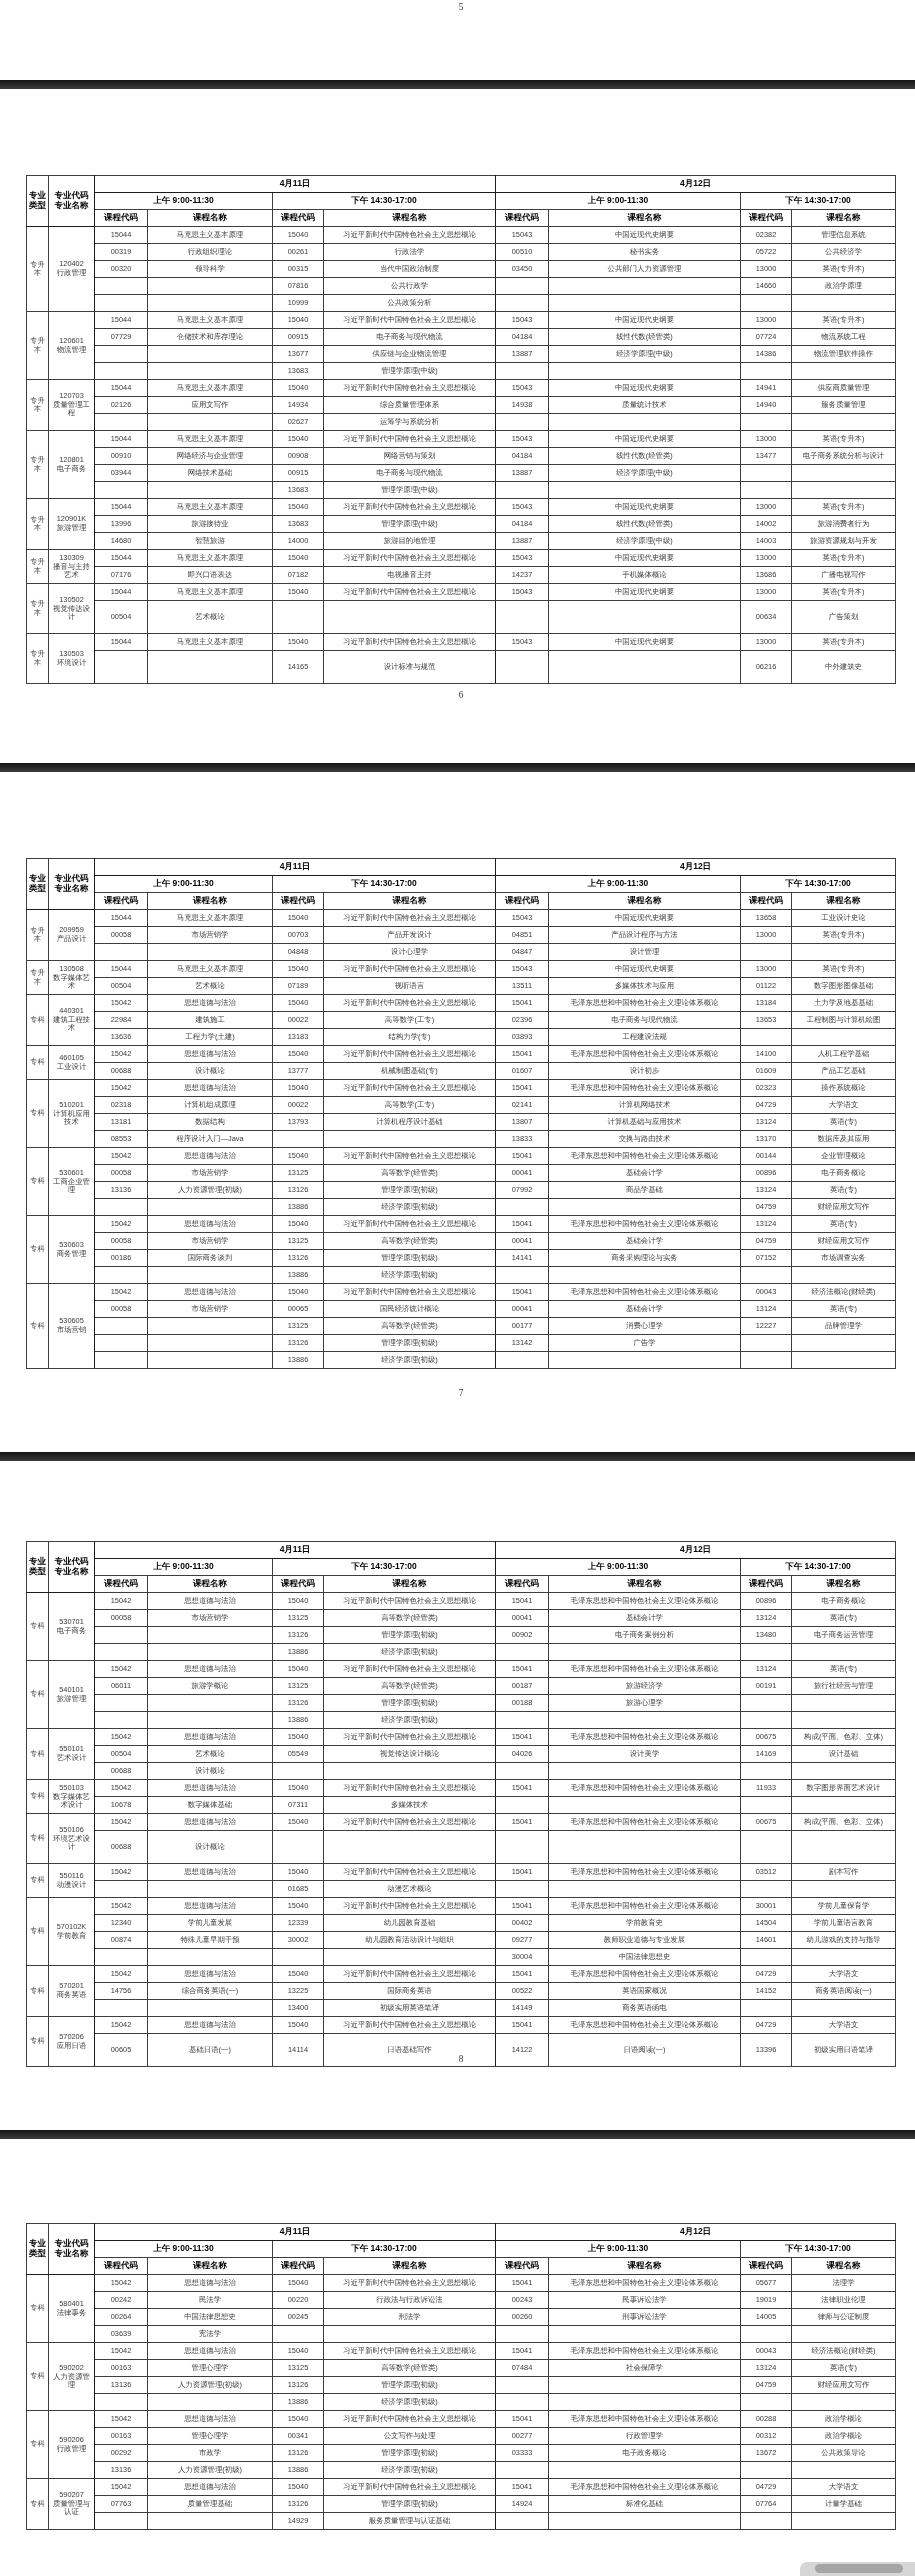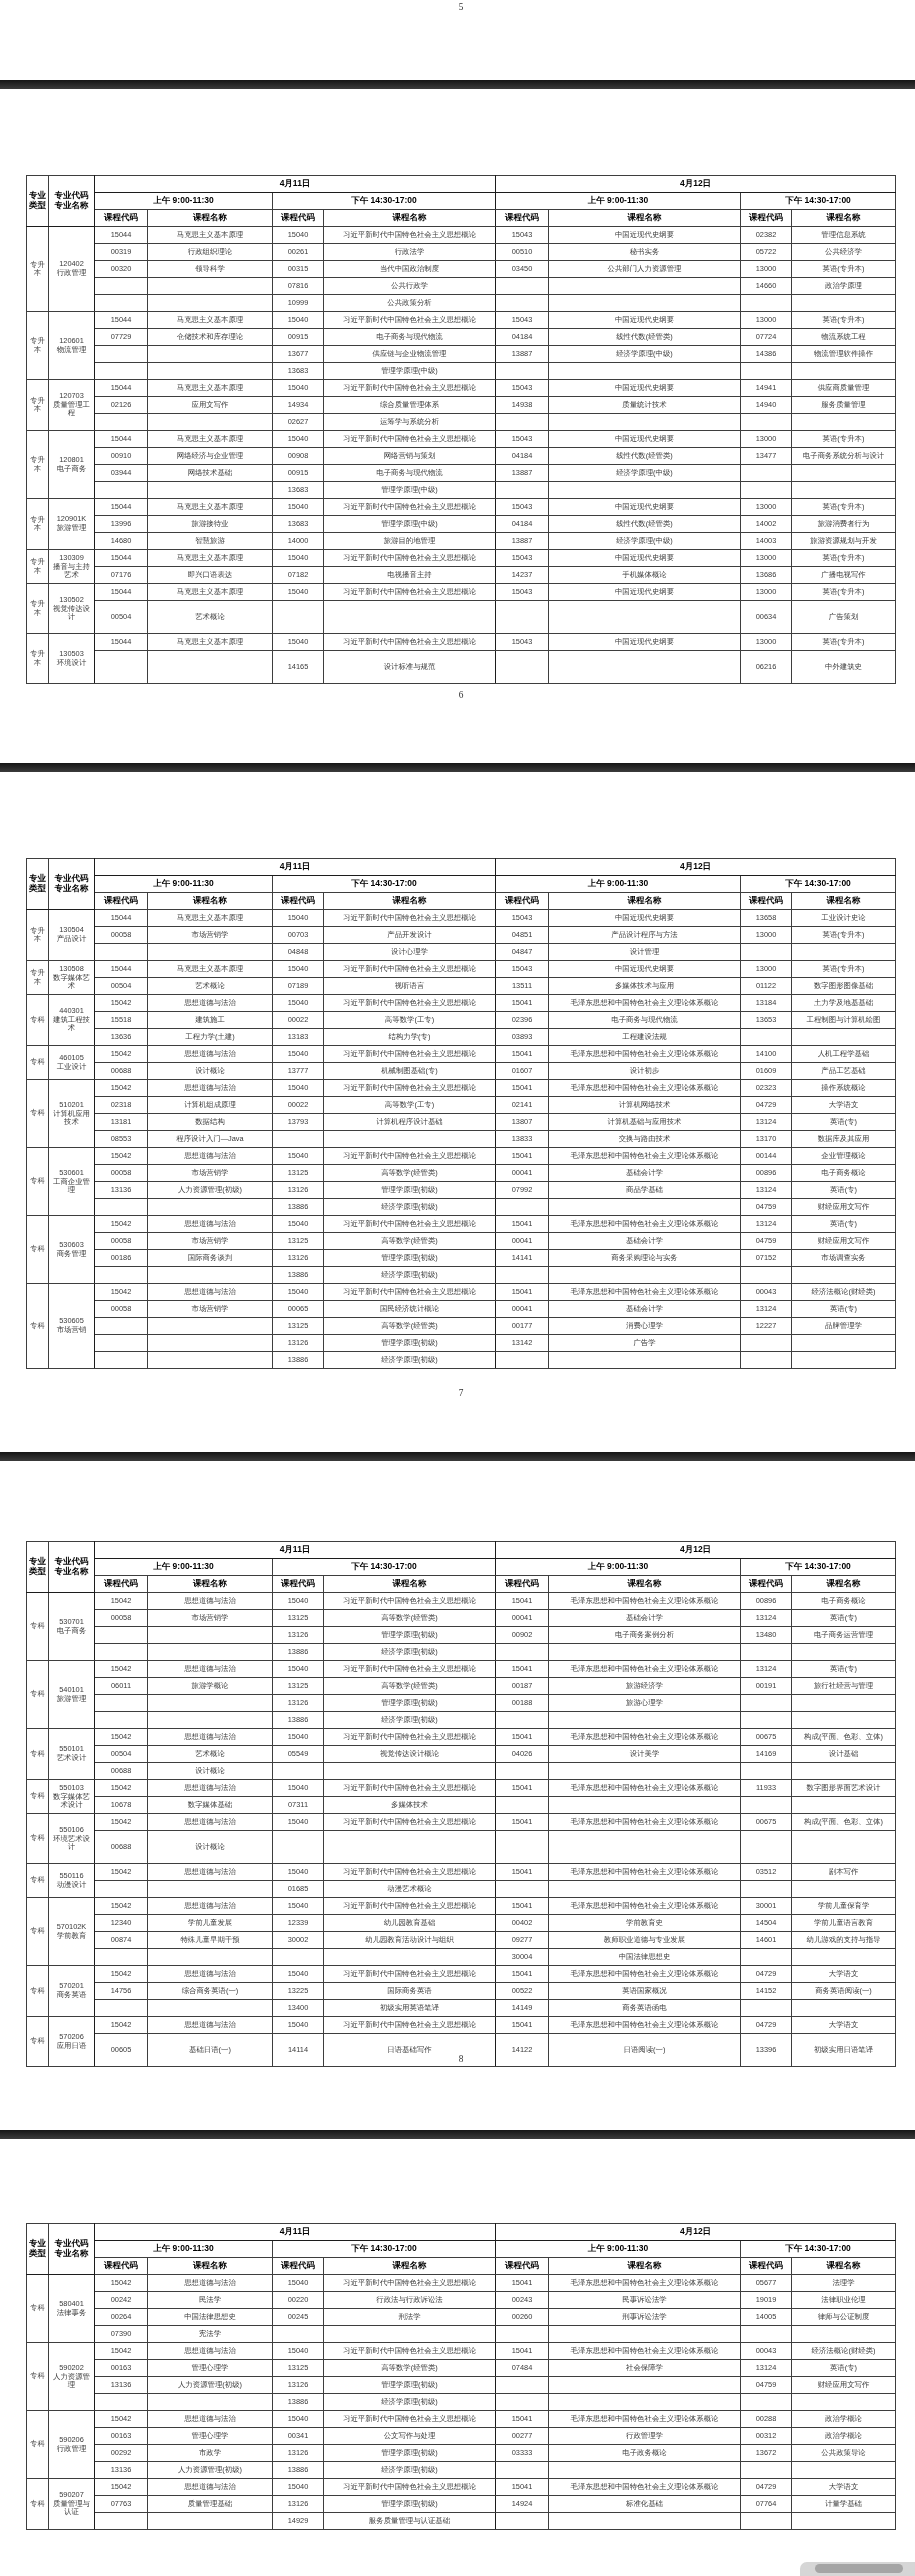--- a/index.html
+++ b/index.html
@@ -410,21 +410,21 @@
             <th>课程代码</th>
             <th>课程名称</th>
             <th>课程代码</th>
             <th>课程名称</th>
           </tr>
         </thead>
         <tbody>
           <tr class="gstart">
             <td class="ttype" rowspan="3">专升本</td>
             <td class="tmajor bsep" rowspan="3">
-              <div class="mcode">130504</div>
+              <div class="mcode">209959</div>
               <div class="mname">产品设计</div>
             </td>
             <td class="code c0">15044</td>
             <td class="name n0">马克思主义基本原理</td>
             <td class="code c1">15040</td>
             <td class="name n1 bsep">习近平新时代中国特色社会主义思想概论</td>
             <td class="code c2">15043</td>
             <td class="name n2">中国近现代史纲要</td>
             <td class="code c3">13658</td>
             <td class="name n3">工业设计史论</td>
@@ -483,21 +483,21 @@
             <td class="code c0">15042</td>
             <td class="name n0">思想道德与法治</td>
             <td class="code c1">15040</td>
             <td class="name n1 bsep">习近平新时代中国特色社会主义思想概论</td>
             <td class="code c2">15041</td>
             <td class="name n2">毛泽东思想和中国特色社会主义理论体系概论</td>
             <td class="code c3">13184</td>
             <td class="name n3">土力学及地基基础</td>
           </tr>
           <tr>
-            <td class="code c0">15518</td>
+            <td class="code c0">22984</td>
             <td class="name n0">建筑施工</td>
             <td class="code c1">00022</td>
             <td class="name n1 bsep">高等数学(工专)</td>
             <td class="code c2">02396</td>
             <td class="name n2">电子商务与现代物流</td>
             <td class="code c3">13653</td>
             <td class="name n3">工程制图与计算机绘图</td>
           </tr>
           <tr>
             <td class="code c0">13636</td>
@@ -1150,21 +1150,21 @@
             <td class="code c0">00264</td>
             <td class="name n0">中国法律思想史</td>
             <td class="code c1">00245</td>
             <td class="name n1 bsep">刑法学</td>
             <td class="code c2">00260</td>
             <td class="name n2">刑事诉讼法学</td>
             <td class="code c3">14005</td>
             <td class="name n3">律师与公证制度</td>
           </tr>
           <tr>
-            <td class="code c0">07390</td>
+            <td class="code c0">03639</td>
             <td class="name n0">宪法学</td>
             <td class="code c1"></td>
             <td class="name n1 bsep"></td>
             <td class="code c2"></td>
             <td class="name n2"></td>
             <td class="code c3"></td>
             <td class="name n3"></td>
           </tr>
           <tr class="gstart">
             <td class="ttype" rowspan="4">专科</td>

